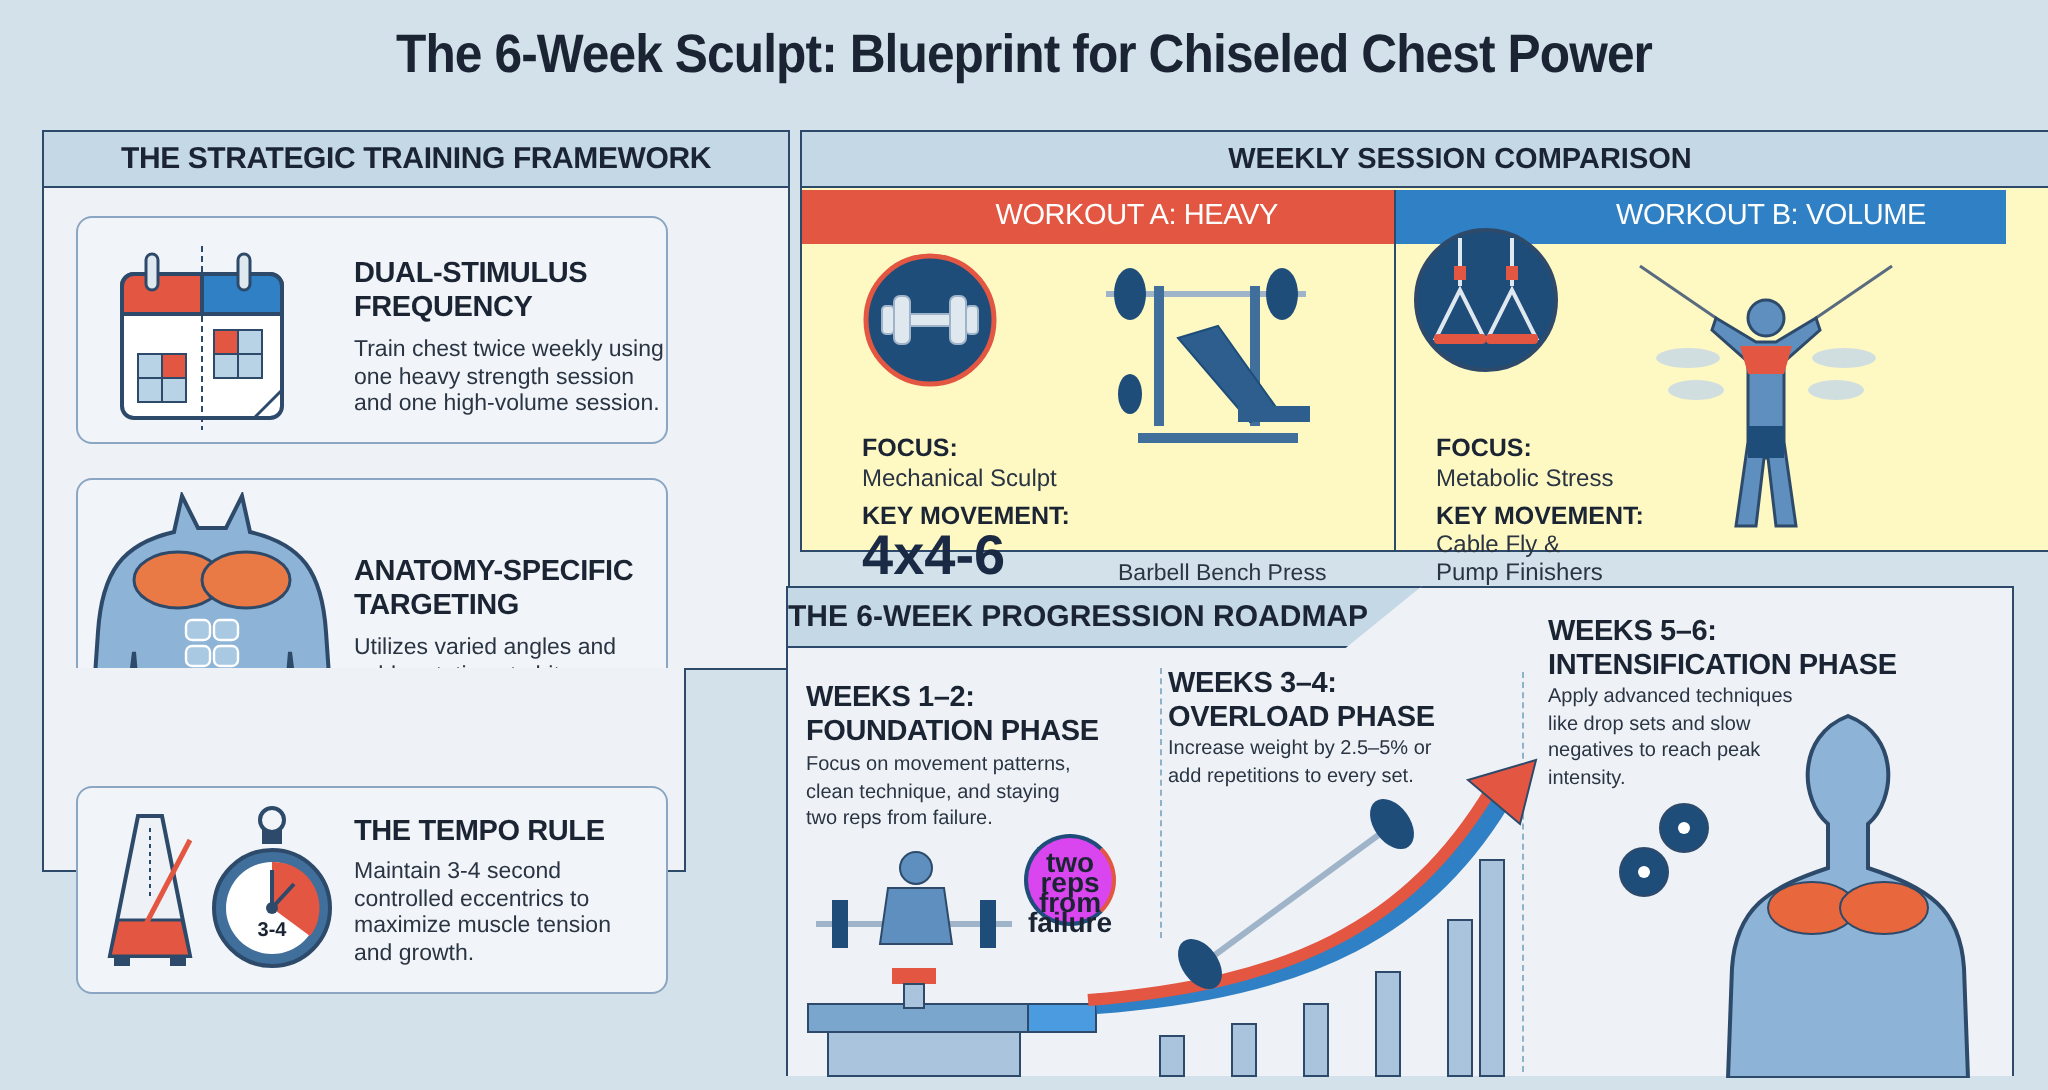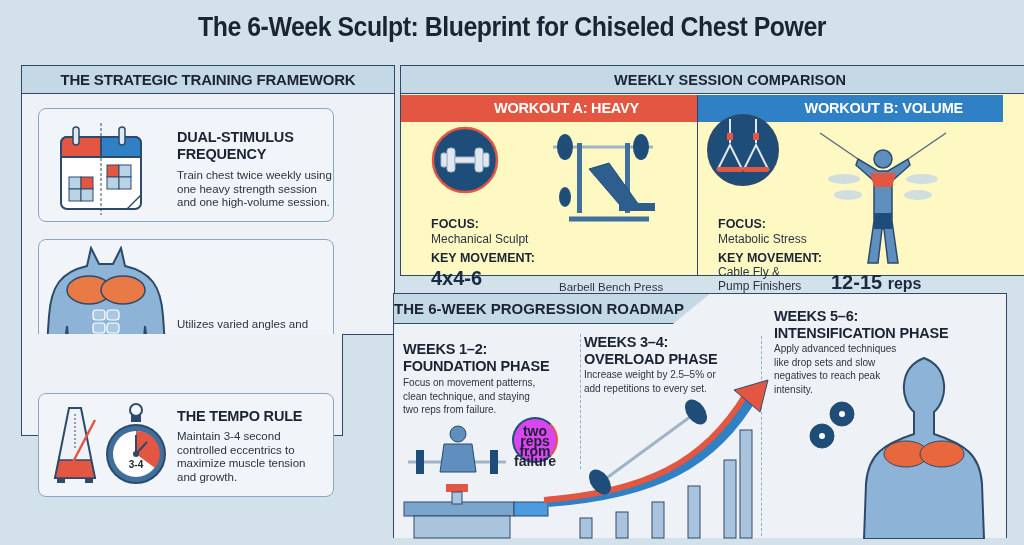--- a/index.html
+++ b/index.html
@@ -11,21 +11,21 @@
   .lefthead{height:28px;background:#c5d8e6;border-bottom:1.5px solid #2e4a6b;font-weight:bold;font-size:15px;text-align:center;line-height:28px;letter-spacing:-0.2px}
   .card{position:absolute;left:16px;width:296px;border:1.2px solid #8aa6c2;border-radius:8px;background:#f1f4f8}
   .card h3{position:absolute;font-size:14.5px;font-weight:bold;line-height:17px;letter-spacing:-0.2px}
   .card p{position:absolute;font-size:11.5px;line-height:13.5px;color:#2a3442}
   
   .cmp{position:absolute;left:400px;top:65px;width:660px;height:211px;border:1.5px solid #2e4a6b;background:#fef9c3}
   .cmphead{height:28px;background:#c5d8e6;border-bottom:1.5px solid #2e4a6b;font-weight:bold;font-size:14.5px;text-align:center;line-height:28px}
   .col{position:absolute;top:29px;height:180px}
   .colA{left:0;width:297px;border-right:1.5px solid #2e4a6b}
   .colB{left:297px;width:305px}
-  .band{height:27px;color:#fff;font-weight:bold;font-size:14.5px;line-height:27px;text-align:right;padding-right:30px;letter-spacing:-0.2px}
+  .band{height:27px;color:#fff;font-weight:normal;font-size:14.5px;line-height:27px;text-align:right;padding-right:30px;letter-spacing:-0.2px}
   .bandA{background:#e35641;padding-right:58px}
   .bandB{background:#2f80c4;padding-right:40px}
   .lbl{position:absolute;font-weight:bold;font-size:12.5px}
   .val{position:absolute;font-size:12px;color:#2a3442;line-height:14px}
   .big{position:absolute;font-weight:bold;color:#1b2a44}
   
   .road{position:absolute;left:393px;top:293px;width:614px;height:245px;border:1.5px solid #2e4a6b;border-bottom:none;background:#eef2f6}
   .roadhead{position:absolute;left:-1px;top:-1px;width:318px;height:31px;background:#c5d8e6;border:1.5px solid #2e4a6b;border-right:none;font-weight:bold;font-size:15px;line-height:30px;clip-path:polygon(0 0,100% 0,88% 100%,0 100%)}
   .phase h4{position:absolute;font-weight:bold;font-size:14.5px;line-height:17px;letter-spacing:-0.2px}
   .phase p{position:absolute;font-size:10px;line-height:13.5px;color:#2a3442}
@@ -78,20 +78,24 @@
       <ellipse cx="82" cy="44" rx="22" ry="14" fill="#ea7a45" stroke="#2e4a6b" stroke-width="1.5"></ellipse>
       <g fill="#a9c8e2" stroke="#ffffff" stroke-width="1.2">
         <rect x="52" y="64" width="12" height="10" rx="3"></rect>
           <rect x="66" y="64" width="12" height="10" rx="3"></rect>
         <rect x="52" y="77" width="12" height="10" rx="3"></rect>
           <rect x="66" y="77" width="12" height="10" rx="3"></rect>
         <rect x="52" y="90" width="12" height="10" rx="3"></rect>
           <rect x="66" y="90" width="12" height="10" rx="3"></rect>
       </g>
     </svg>
+    <h3 style="left:138px;top:38px">
+      <span>ANATOMY-SPECIFIC</span><br>
+      <span>TARGETING</span>
+    </h3>
     <p style="left:138px;top:78px">
       <span>Utilizes varied angles and</span><br>
       <span>cable rotations to hit upper,</span><br>
       <span>mid, and lower chest fibers.</span>
     </p>
   </div>
 </div>
 
 <div style="position:absolute;left:21px;top:334px;width:322px;height:102px;border:1.5px solid #2e4a6b;border-top:none;background:#eef2f6">
   
@@ -148,21 +152,21 @@
       <rect x="28" y="16" width="5" height="70" fill="#3f6f9a"></rect>
         <rect x="76" y="16" width="5" height="70" fill="#3f6f9a"></rect>
       <path d="M40 42 L60 36 L90 78 L76 84Z" fill="#2d5e8e" stroke="#1f4d7a"></path>
       <rect x="70" y="76" width="36" height="8" fill="#2d5e8e"></rect>
       <line x1="20" y1="92" x2="100" y2="92" stroke="#3f6f9a" stroke-width="5"></line>
       <ellipse cx="16" cy="70" rx="6" ry="10" fill="#1f4d7a"></ellipse>
     </svg>
     <div class="lbl" style="left:30px;top:122px">FOCUS:</div>
     <div class="val" style="left:30px;top:137px">Mechanical Sculpt</div>
     <div class="lbl" style="left:30px;top:156px">KEY MOVEMENT:</div>
-    <div class="big" style="left:30px;top:168px;font-size:20px;line-height:30px">4x4-6</div>
+    <div class="big" style="left:30px;top:168px;font-size:28px;line-height:30px">4x4-6</div>
     <div class="val" style="left:158px;top:185px;font-size:11.5px">Barbell Bench Press</div>
   </div>
 
   <div class="col colB">
     <div class="band bandB">WORKOUT B: VOLUME</div>
     <svg style="position:absolute;left:8px;top:18px" width="74" height="74" viewBox="0 0 74 74">
       <circle cx="37" cy="37" r="35" fill="#1f4d7a" stroke="#2e4a6b" stroke-width="2"></circle>
       <g stroke="#dfe7ef" stroke-width="2" fill="none">
         <line x1="24" y1="6" x2="24" y2="30"></line>
           <line x1="50" y1="6" x2="50" y2="30"></line>
@@ -187,24 +191,20 @@
       <circle cx="65" cy="30" r="9" fill="#5e8fbf" stroke="#2e4a6b" stroke-width="1.5"></circle>
       <path d="M52 44 H78 L74 58 H56Z" fill="#e35641"></path>
       <rect x="56" y="84" width="18" height="16" fill="#1f4d7a"></rect>
     </svg>
     <div class="lbl" style="left:20px;top:122px">FOCUS:</div>
     <div class="val" style="left:20px;top:137px">Metabolic Stress</div>
     <div class="lbl" style="left:20px;top:156px">KEY MOVEMENT:</div>
     <div class="val" style="left:20px;top:170px">
       <span>Cable Fly &amp;</span><br>
       <span>Pump Finishers</span>
-    </div>
-    <div class="big" style="left:133px;top:175px;font-size:20px;line-height:24px">
-      <span>12-15</span>
-      <span style="font-size:16px">reps</span>
     </div>
   </div>
 </div>
 
 <div class="road">
   <div class="roadhead">THE 6-WEEK PROGRESSION ROADMAP</div>
 
   <div class="dash" style="left:186px;top:40px;height:135px"></div>
   <div class="dash" style="left:367px;top:42px;height:200px"></div>
 

